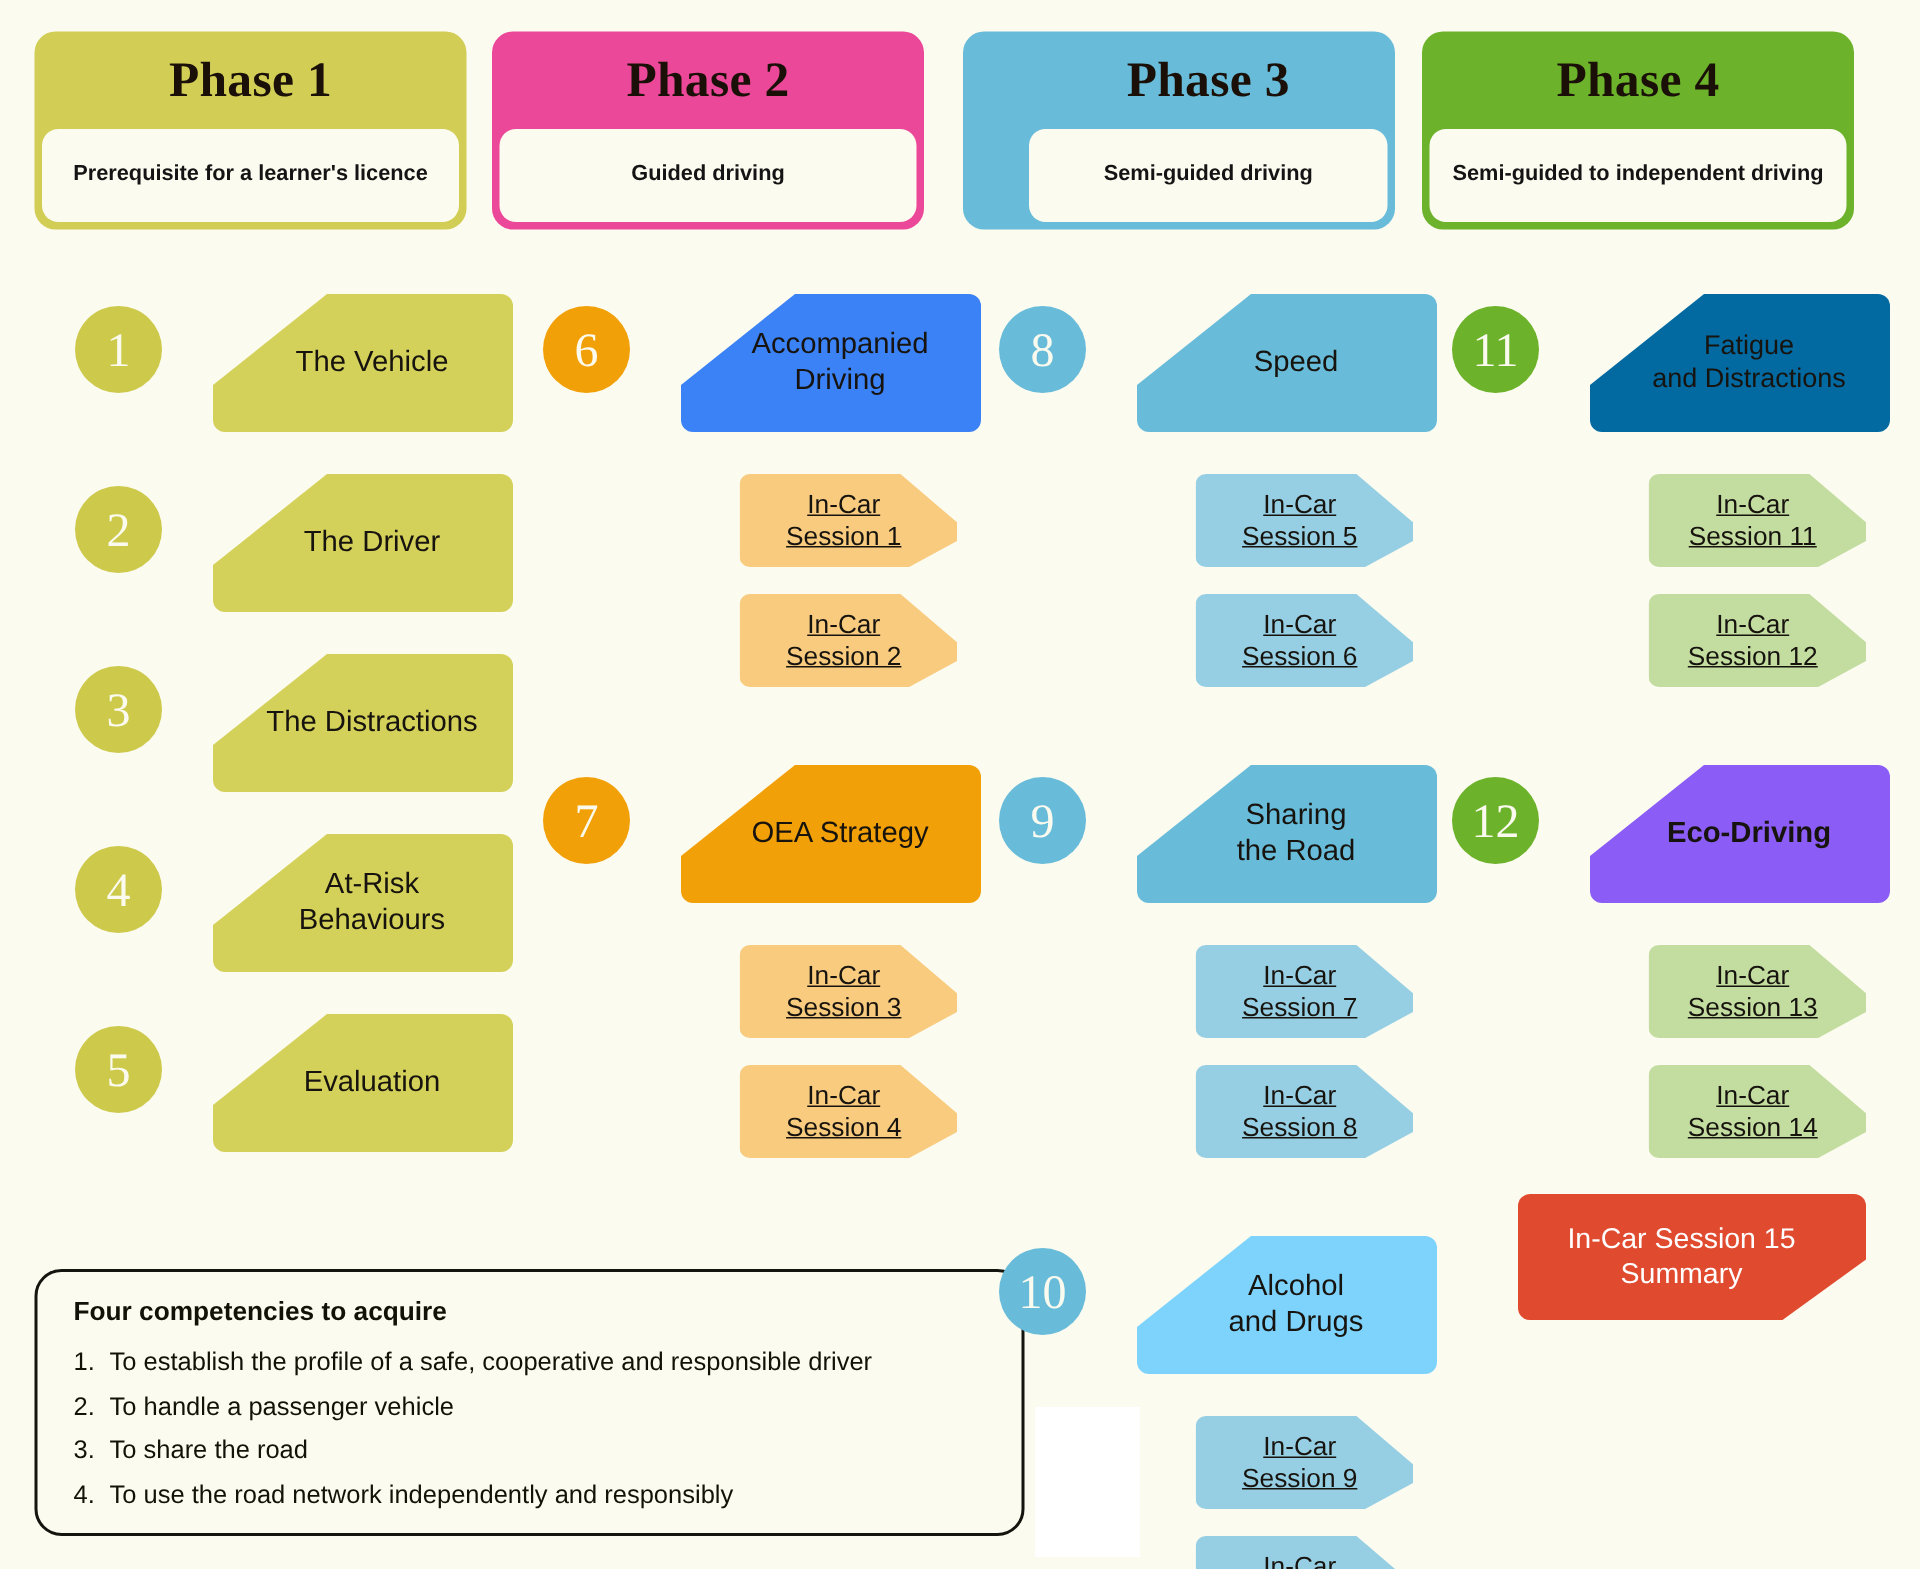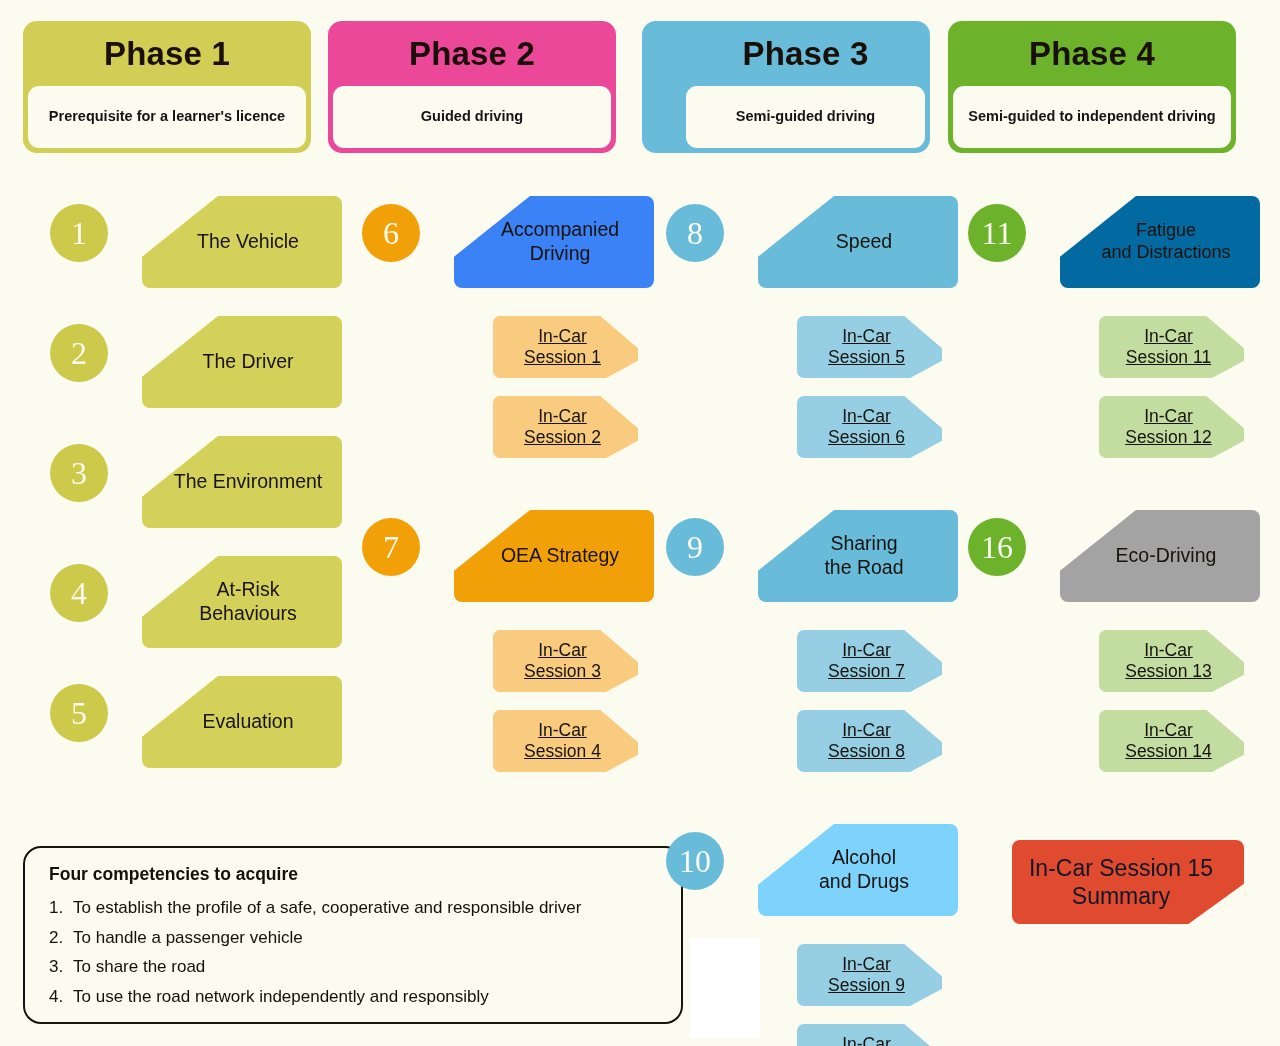--- a/index.html
+++ b/index.html
@@ -33,21 +33,21 @@
     border-radius: 14px;
     padding: 5px;
     display: flex;
     flex-direction: column;
   }
   .phase-title {
     flex: 0 0 60px;
     display: flex;
     align-items: center;
     justify-content: center;
-    font-family: Liberation Sans, sans-serif;
+    font-family: Liberation Serif, serif;
     font-weight: bold;
     font-size: 33px;
     color: #1a1008;
     letter-spacing: 0.2px;
     padding-bottom: 4px;
   }
   .phase-sub {
     flex: 1;
     background: #fcfbf0;
     border-radius: 11px;
@@ -133,27 +133,26 @@
 
   
   .summary-box {
     position: absolute;
     width: 232px;
     height: 84px;
     display: flex;
     align-items: center;
     justify-content: center;
     text-align: center;
-    font-size: 23px;
+    font-size: 19px;
     line-height: 1.22;
-    color: #0f172a;
+    color: #ffffff;
     border-radius: 8px;
     clip-path: polygon(0% 0%, 100% 0%, 100% 52%, 76% 100%, 0% 100%);
     padding: 0 24px 0 10px;
-    margin-top: 44px;
   }
 
   
   .competencies {
     position: absolute;
     left: 23px;
     top: 846px;
     width: 660px;
     height: 178px;
     border: 2.5px solid #15150f;
@@ -219,21 +218,21 @@
     <div class="module-row">
       <div class="num-circle" style="background-color: rgb(205, 201, 75);">1</div>
       <div class="banner wide" style="background-color: rgb(212, 209, 90);">The Vehicle</div>
     </div>
     <div class="module-row">
       <div class="num-circle" style="background-color: rgb(205, 201, 75);">2</div>
       <div class="banner wide" style="background-color: rgb(212, 209, 90);">The Driver</div>
     </div>
     <div class="module-row">
       <div class="num-circle" style="background-color: rgb(205, 201, 75);">3</div>
-      <div class="banner wide" style="background-color: rgb(212, 209, 90);">The Environment</div>
+      <div class="banner wide" style="background-color: rgb(212, 209, 90);">The Distractions</div>
     </div>
     <div class="module-row">
       <div class="num-circle" style="background-color: rgb(205, 201, 75);">4</div>
       <div class="banner wide" style="background-color: rgb(212, 209, 90);">At-Risk<br>Behaviours</div>
     </div>
     <div class="module-row">
       <div class="num-circle" style="background-color: rgb(205, 201, 75);">5</div>
       <div class="banner wide" style="background-color: rgb(212, 209, 90);">Evaluation</div>
     </div>
   </div>
@@ -279,22 +278,22 @@
 
   <div class="column" style="left:968px;">
     <div class="module-row">
       <div class="num-circle" style="background-color: rgb(108, 178, 42);">11</div>
       <div class="banner wide" style="font-size: 18px; background-color: #0369a1;">Fatigue<br>and Distractions</div>
     </div>
     <div class="session" style="background-color: rgb(195, 221, 160);">In-Car<br>Session 11</div>
     <div class="session" style="background-color: rgb(195, 221, 160);">In-Car<br>Session 12</div>
     <div class="gap-md"></div>
     <div class="module-row">
-      <div class="num-circle" style="background-color: rgb(108, 178, 42);">16</div>
-      <div class="banner wide" style="background-color: #a3a3a3;">Eco-Driving</div>
+      <div class="num-circle" style="background-color: rgb(108, 178, 42);">12</div>
+      <div class="banner wide" style="background-color: #8b5cf6; font-weight: bold;">Eco-Driving</div>
     </div>
     <div class="session" style="background-color: rgb(195, 221, 160);">In-Car<br>Session 13</div>
     <div class="session" style="background-color: rgb(195, 221, 160);">In-Car<br>Session 14</div>
   </div>
 
   <div class="summary-box" style="left: 1012px; top: 796px; background-color: rgb(224, 74, 47);">In-Car Session 15<br>Summary</div>
 
   <div class="competencies">
     <div class="comp-title">Four competencies to acquire</div>
     <ul class="comp-list">

